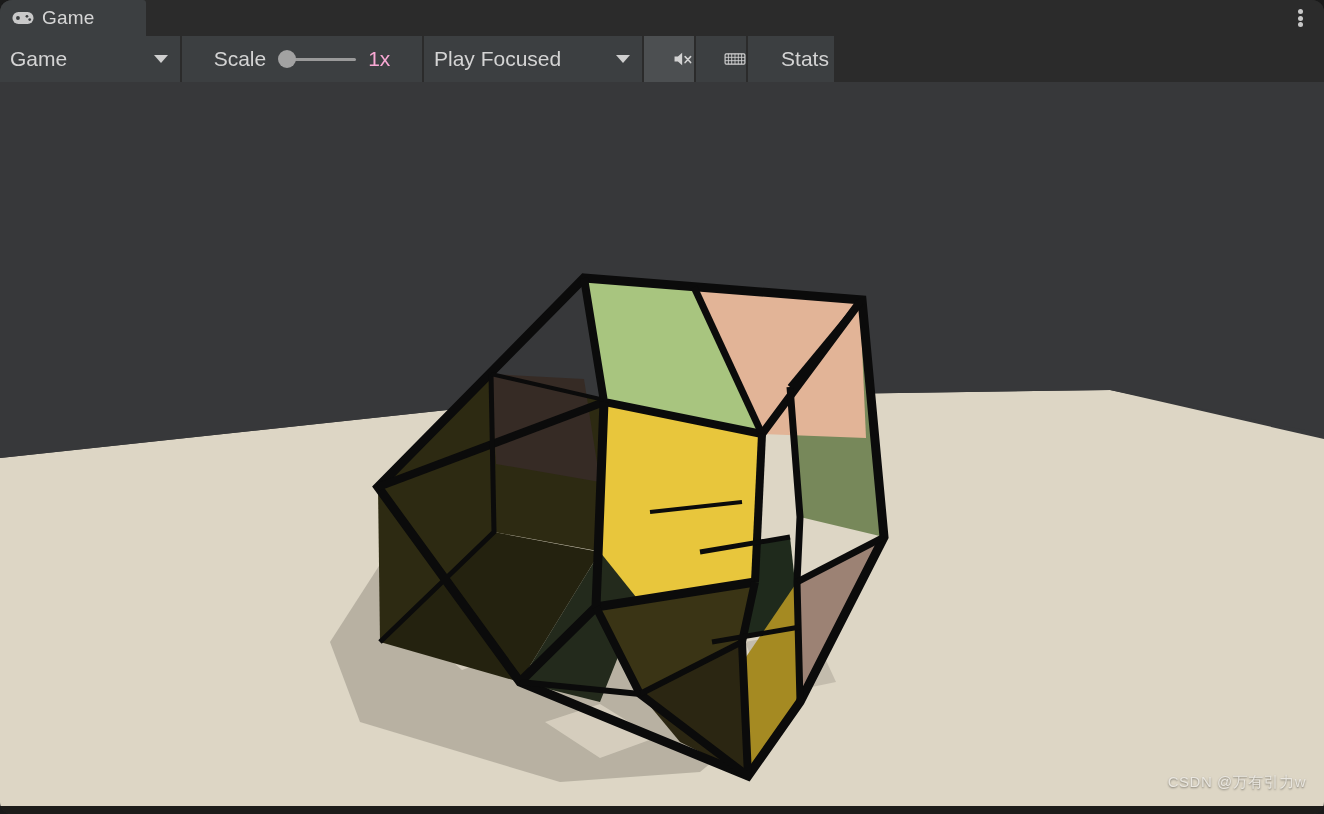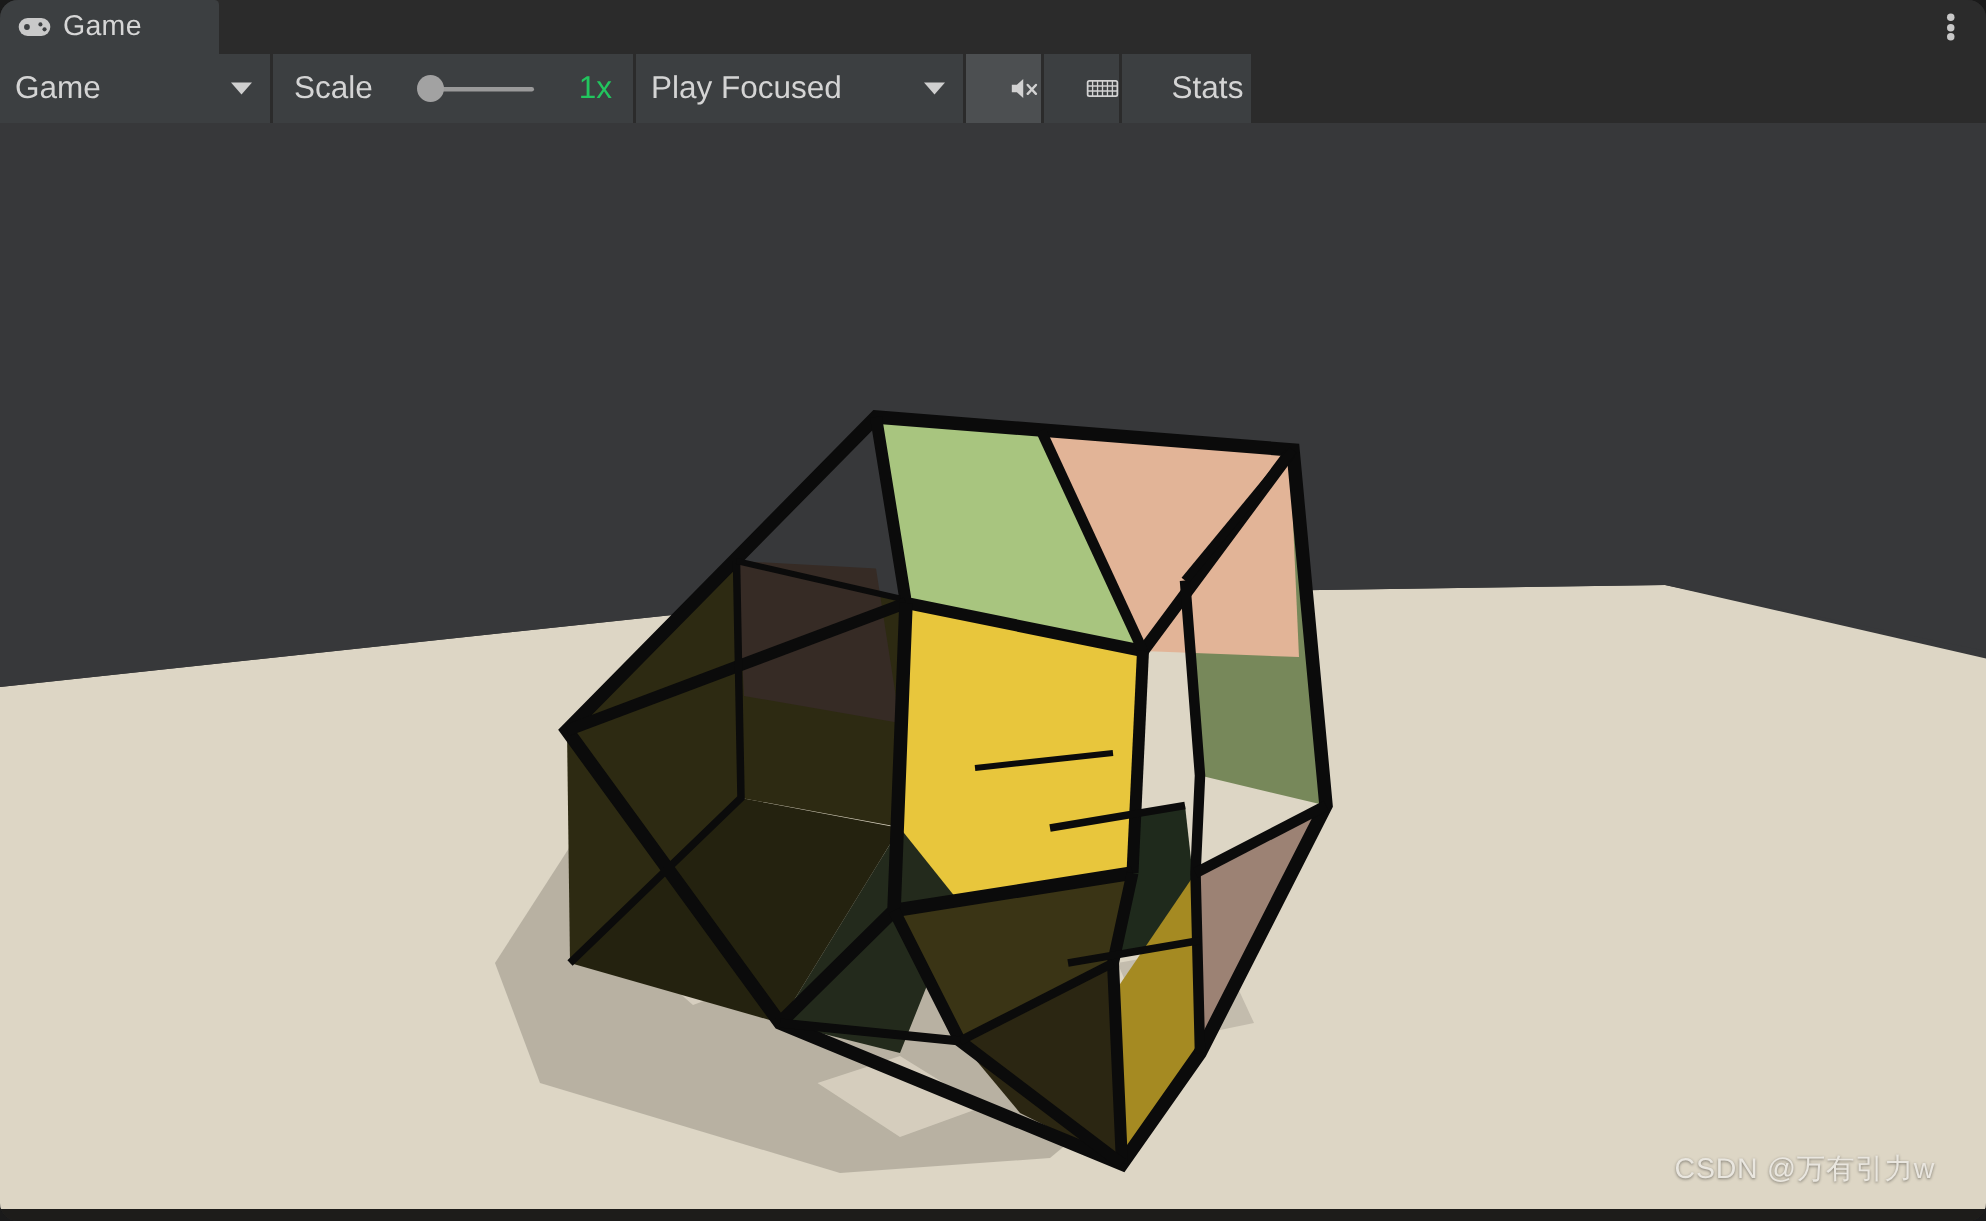--- a/index.html
+++ b/index.html
@@ -105,21 +105,21 @@
     border-top: 8px solid #cfcfcf;
     margin-left: 14px;
     flex: 0 0 auto;
   }
   .seg-game    { width: 180px; }
   .seg-display { width: 170px; }
   .seg-aspect  { width: 320px; }
   .seg-scale {
     width: 240px;
     padding: 0 14px;
-    justify-content: space-between;
+    justify-content: center;
   }
   .seg-play    { width: 218px; }
   .seg-icon {
     width: 50px;
     justify-content: center;
   }
   .seg-icon.active { background: #4c4f51; }
   .seg-stats {
     width: 86px;
     justify-content: center;
@@ -141,38 +141,38 @@
     background: #9a9a9a;
     border-radius: 2px;
   }
   .slider-knob {
     position: absolute;
     left: 0; top: 0;
     width: 18px; height: 18px;
     border-radius: 50%;
     background: #a2a2a2;
   }
-  .scale-value { color: #22c55e; }
+  .scale-value { color: #f9a8d4; }
 
   
   .viewport {
     position: absolute;
     left: 0; top: 82px;
     width: 1324px;
     height: 724px;
     overflow: hidden;
     background: #37383a;
   }
   .viewport svg { display: block; }
   .watermark {
     position: absolute;
-    right: 34px;
+    right: 18px;
     bottom: 14px;
     color: #e9e6df;
-    font-size: 19px;
+    font-size: 15px;
     letter-spacing: .5px;
     text-shadow: 0 1px 2px rgba(0,0,0,.45);
     pointer-events: none;
     white-space: nowrap;
   }
   .bottombar {
     position: absolute;
     left: 0; top: 806px;
     width: 1324px;
     height: 8px;

